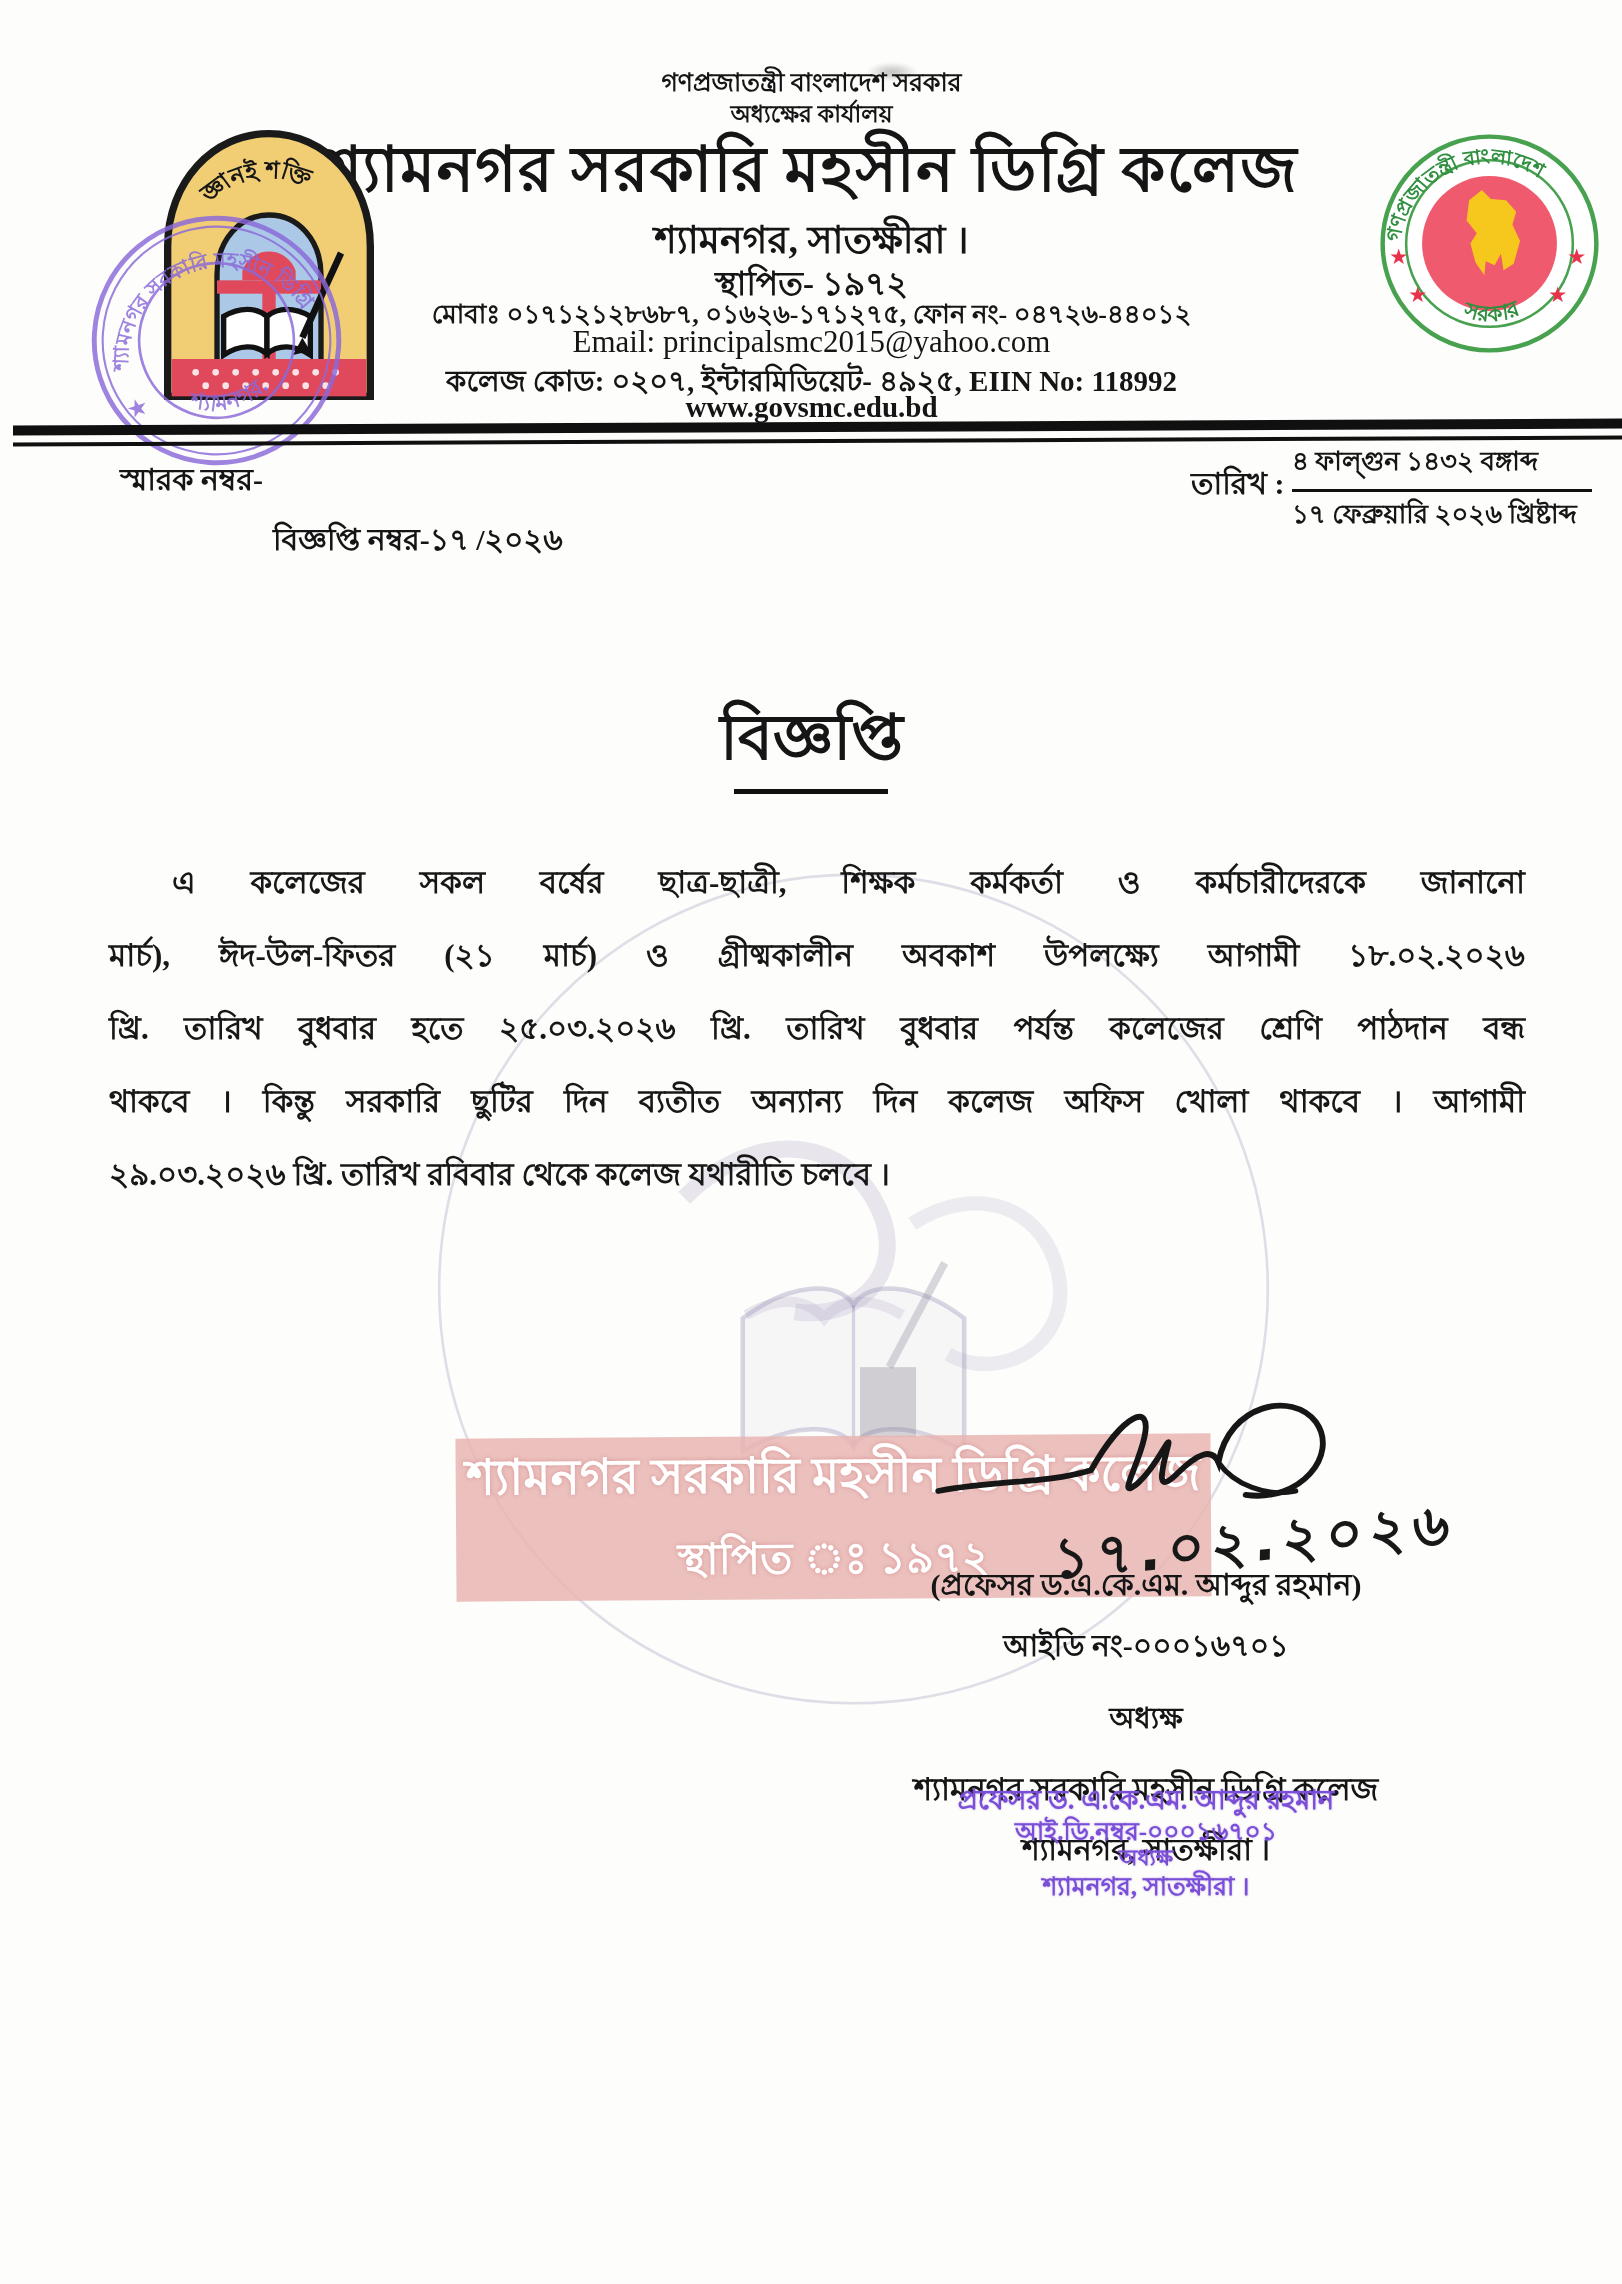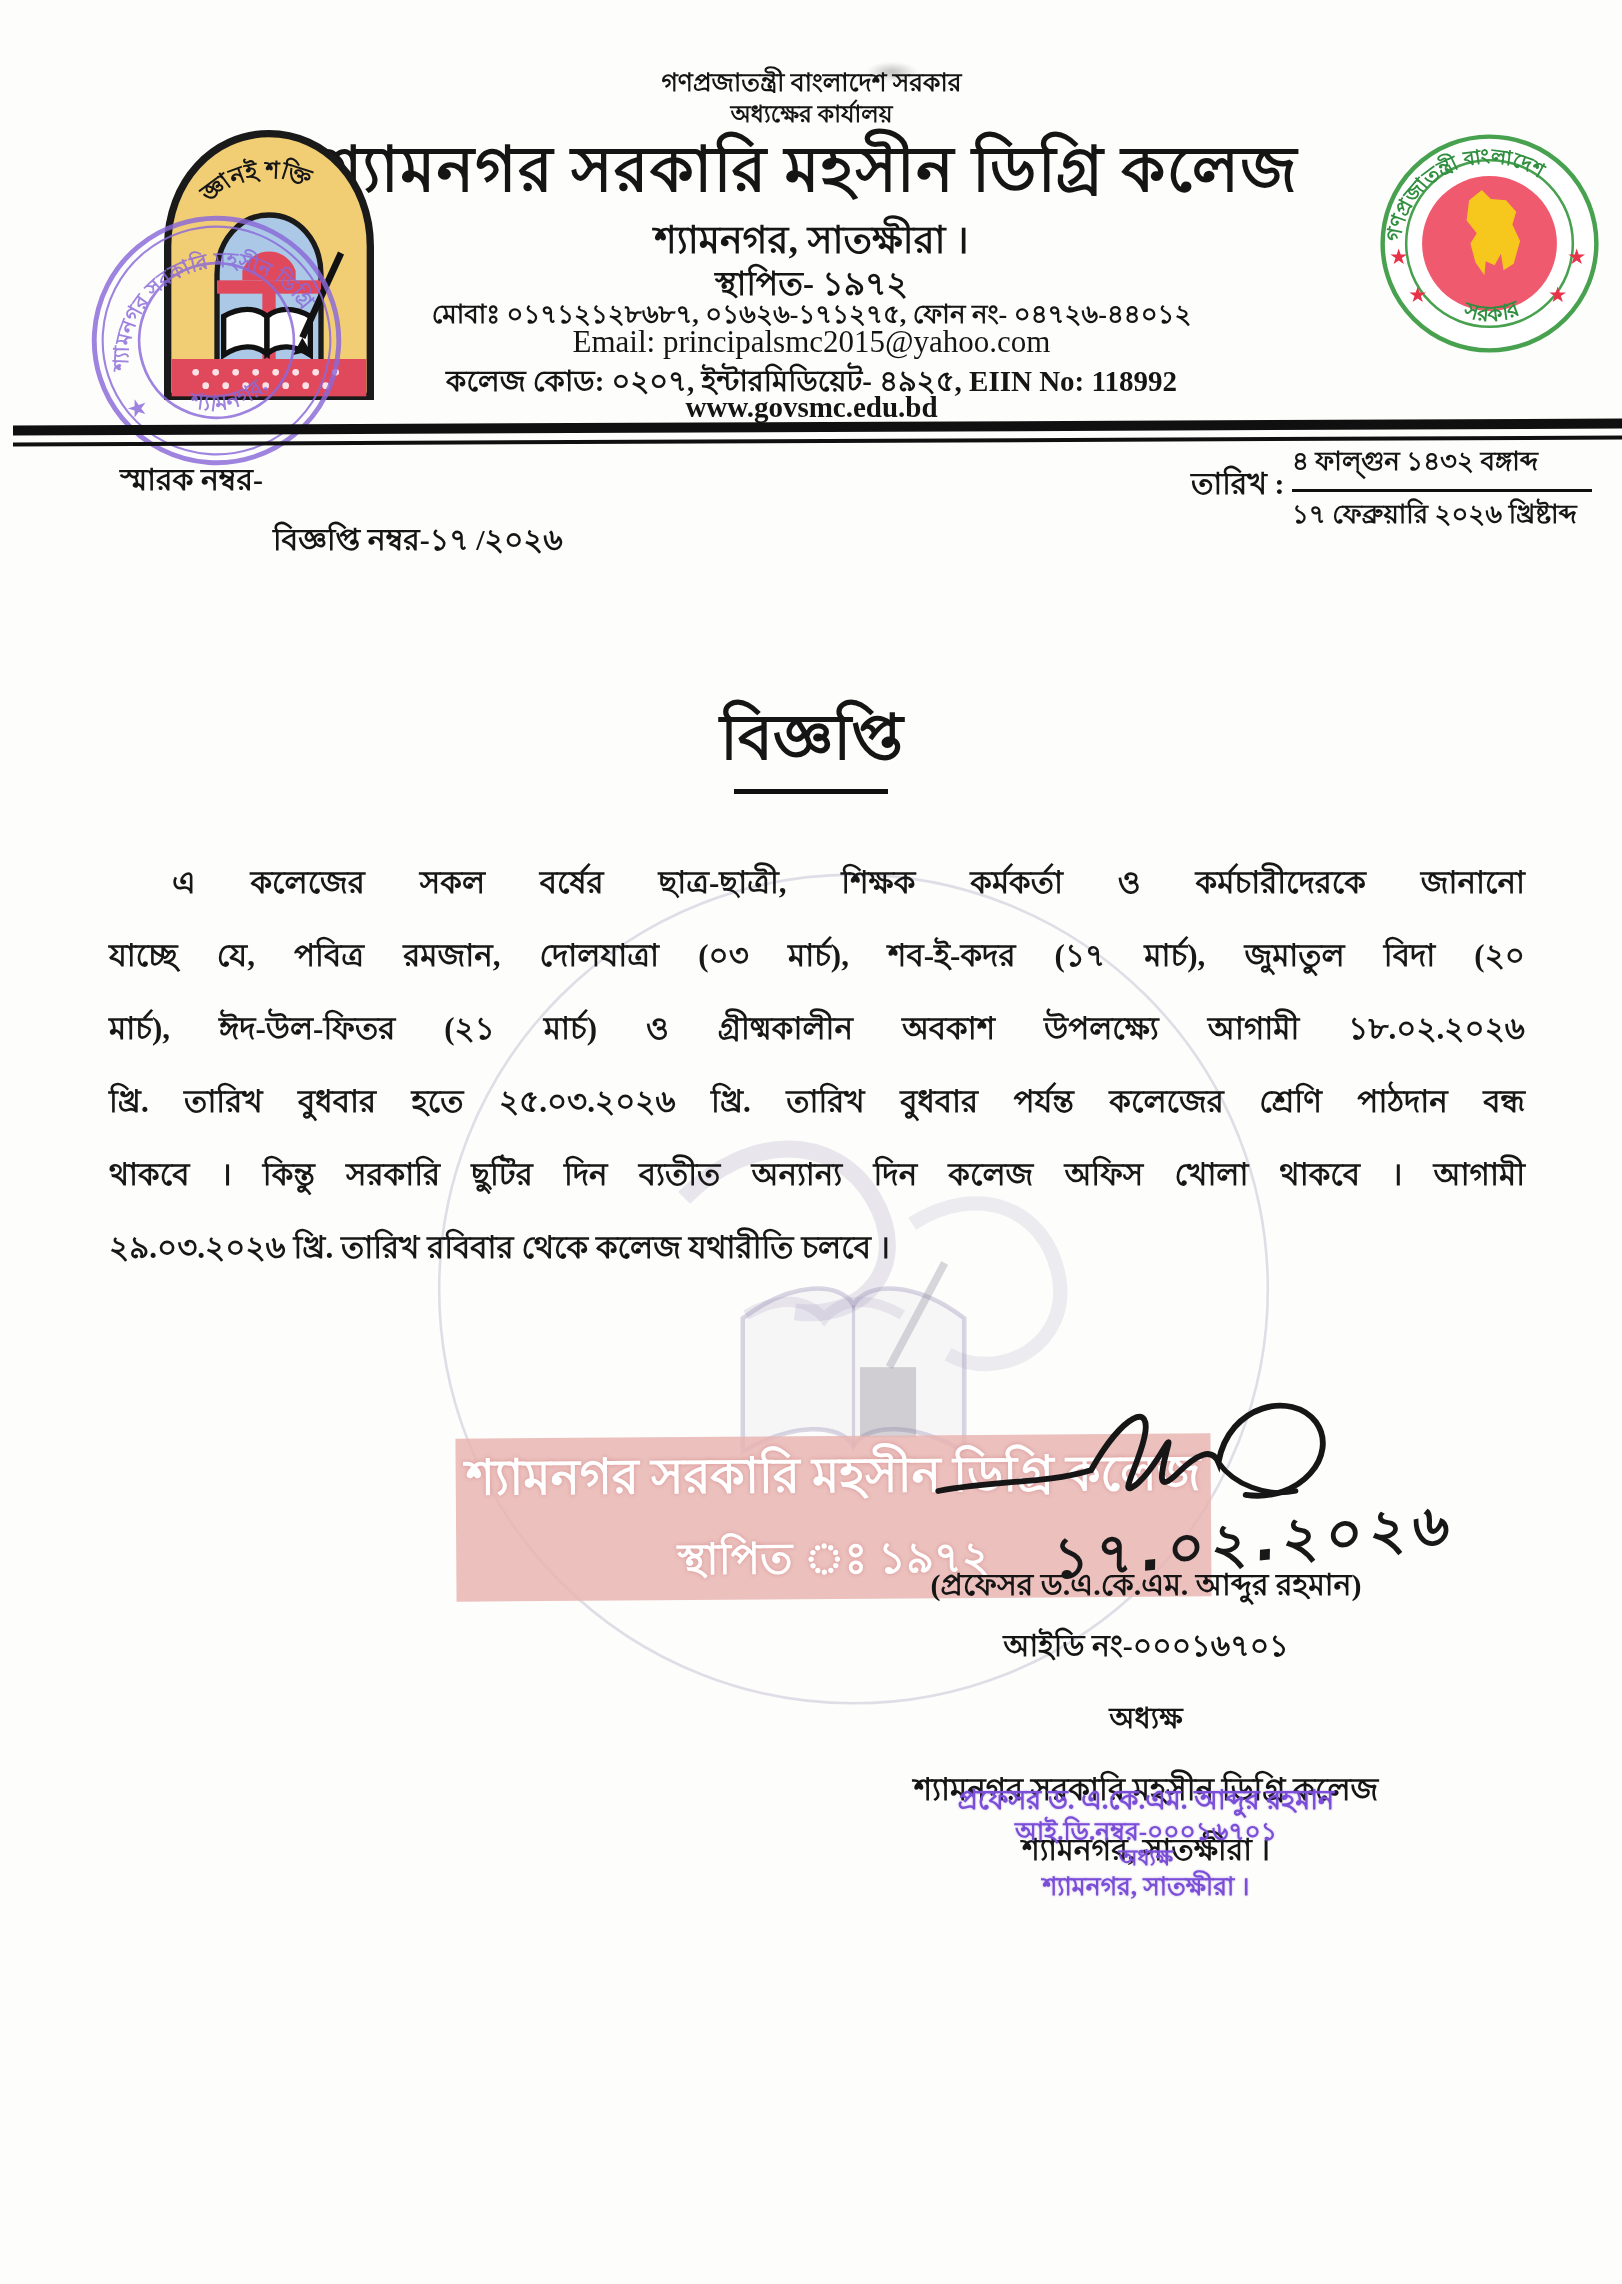--- a/index.html
+++ b/index.html
@@ -194,23 +194,20 @@
   <div class="abs wm-band">
     <div class="b1">শ্যামনগর সরকারি মহসীন ডিগ্রি কলেজ</div>
     <div class="b2">স্থাপিত ঃ ১৯৭২</div>
   </div>
 
   <div class="abs body-block">
     <div class="body-line">
         <span class="bl-j bl-first">এ কলেজের সকল বর্ষের ছাত্র-ছাত্রী, শিক্ষক কর্মকর্তা ও কর্মচারীদেরকে জানানো</span>
       </div>
     <div class="body-line">
-        <span class="bl-j">যাচ্ছে যে, পবিত্র রমজান, দোলযাত্রা (০৩ মার্চ), শব-ই-কদর (১৭ মার্চ), জুমাতুল বিদা (২০</span>
-      </div>
-    <div class="body-line">
         <span class="bl-j">মার্চ), ঈদ-উল-ফিতর (২১ মার্চ) ও গ্রীষ্মকালীন অবকাশ উপলক্ষ্যে আগামী ১৮.০২.২০২৬</span>
       </div>
     <div class="body-line">
         <span class="bl-j">খ্রি. তারিখ বুধবার হতে ২৫.০৩.২০২৬ খ্রি. তারিখ বুধবার পর্যন্ত কলেজের শ্রেণি পাঠদান বন্ধ</span>
       </div>
     <div class="body-line">
         <span class="bl-j">থাকবে । কিন্তু সরকারি ছুটির দিন ব্যতীত অন্যান্য দিন কলেজ অফিস খোলা থাকবে । আগামী</span>
       </div>
     <div class="body-line">
         <span class="bl-j bl-last">২৯.০৩.২০২৬ খ্রি. তারিখ রবিবার থেকে কলেজ যথারীতি চলবে ।</span>

